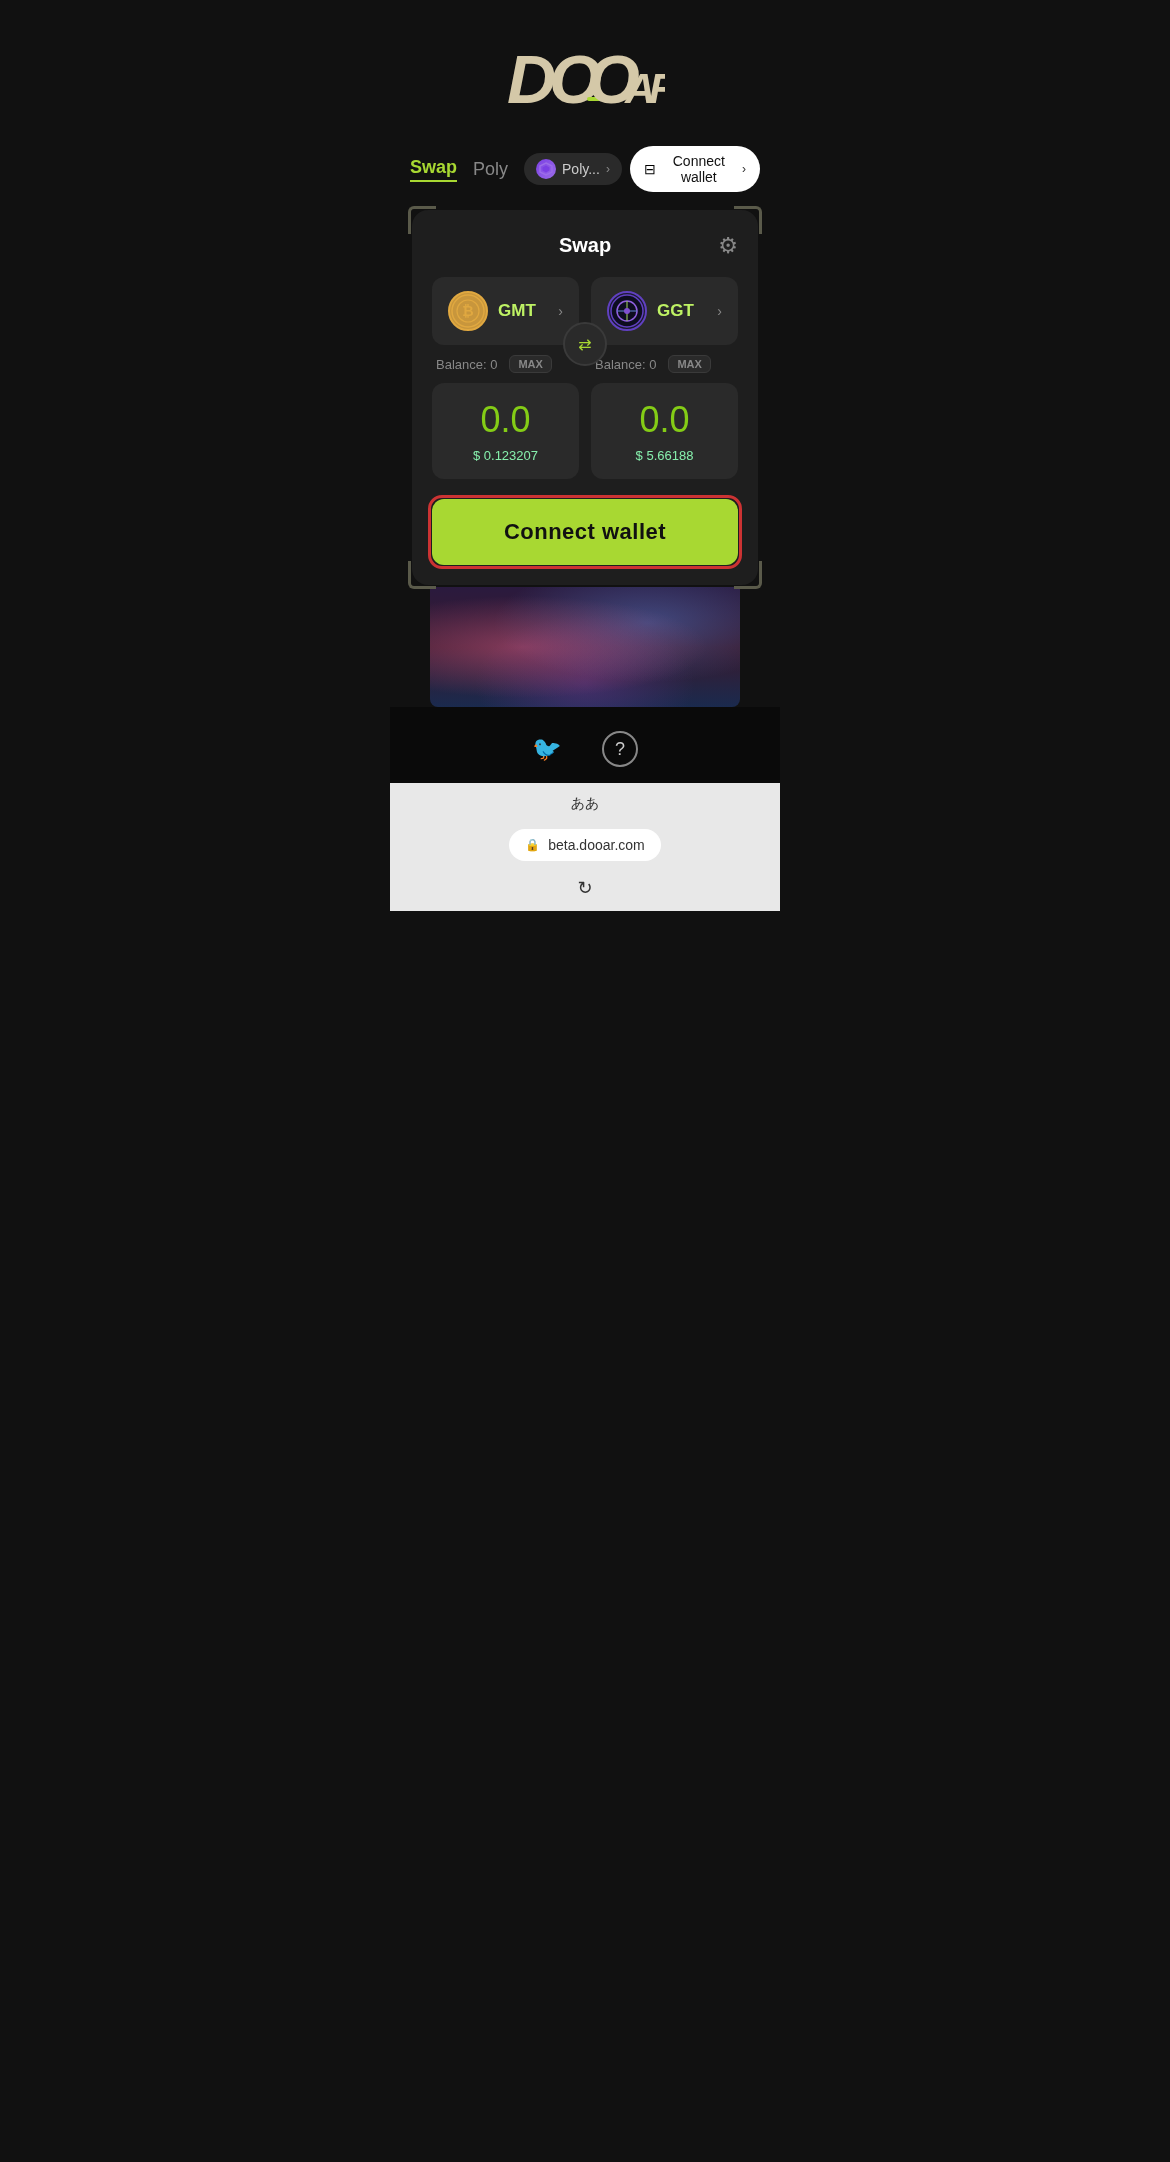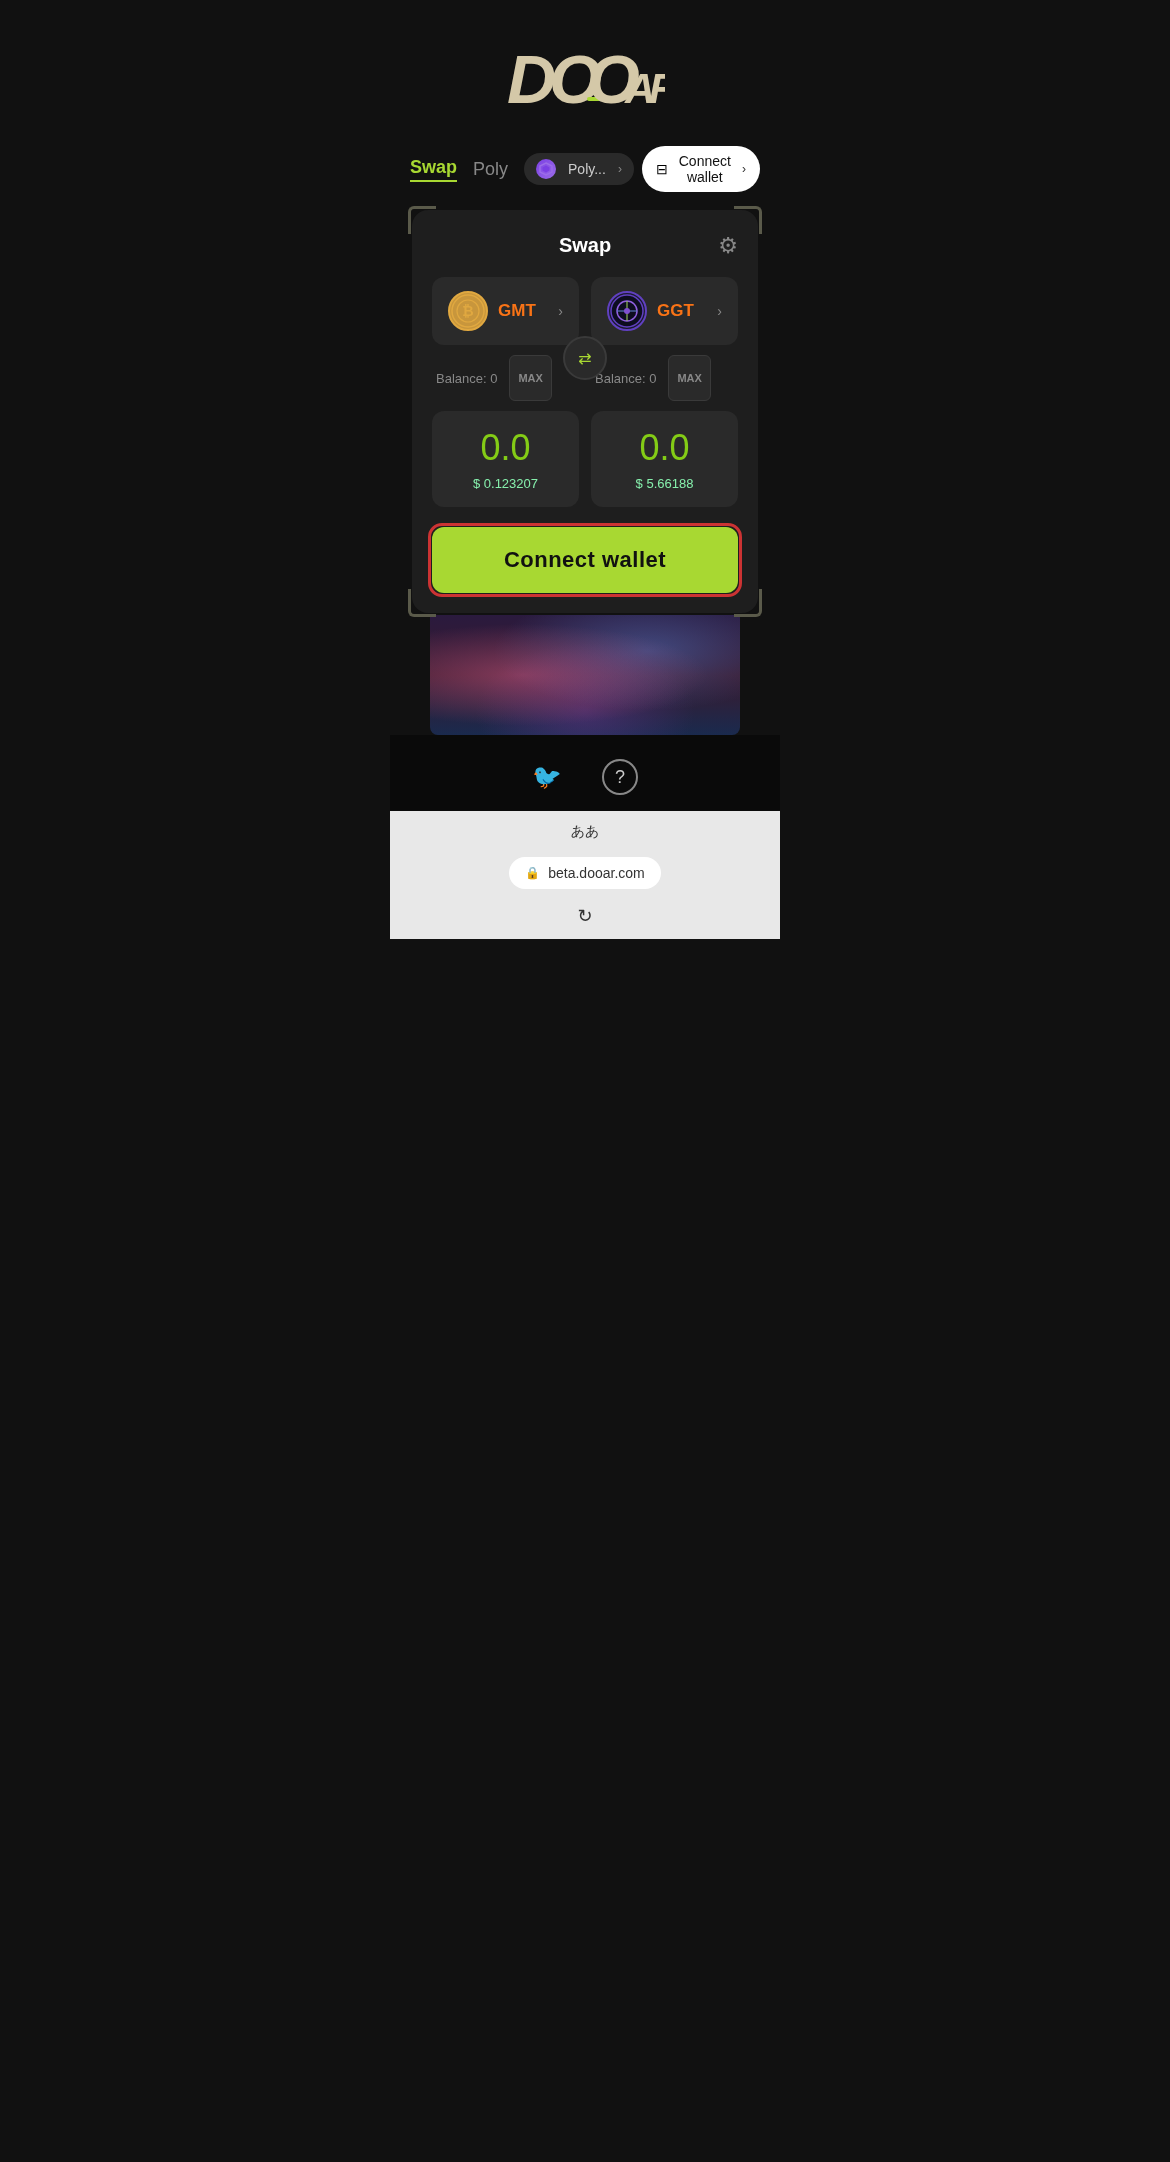--- a/index.html
+++ b/index.html
@@ -54,21 +54,21 @@
     .nav-right {
       margin-left: auto;
       display: flex;
       align-items: center;
       gap: 8px;
     }
 
     .network-badge {
       display: flex;
       align-items: center;
-      gap: 12px;
+      gap: 6px;
       background: #2a2a2a;
       border-radius: 24px;
       padding: 6px 12px;
       cursor: pointer;
     }
 
     .network-icon {
       width: 20px;
       height: 20px;
       border-radius: 50%;
@@ -235,21 +235,21 @@
       background: #c8963c;
       border: 2px solid #e0a840;
     }
 
     .token-ggt-icon {
       background: #1a1a2e;
       border: 2px solid #6040c0;
     }
 
     .token-name {
-      color: #f97316;
+      color: #bef264;
       font-size: 17px;
       font-weight: 600;
     }
 
     .token-chevron {
       color: #888;
       font-size: 14px;
       margin-left: auto;
     }
 
@@ -263,21 +263,21 @@
     .balance-text {
       color: #888;
       font-size: 13px;
     }
 
     .max-badge {
       background: #2a2a2a;
       color: #888;
       font-size: 11px;
       font-weight: 600;
-      padding: 16px 8px;
+      padding: 2px 8px;
       border-radius: 6px;
       cursor: pointer;
       border: 1px solid #3a3a3a;
     }
 
     
     .swap-direction-wrapper {
       position: absolute;
       left: 50%;
       transform: translateX(-50%);

